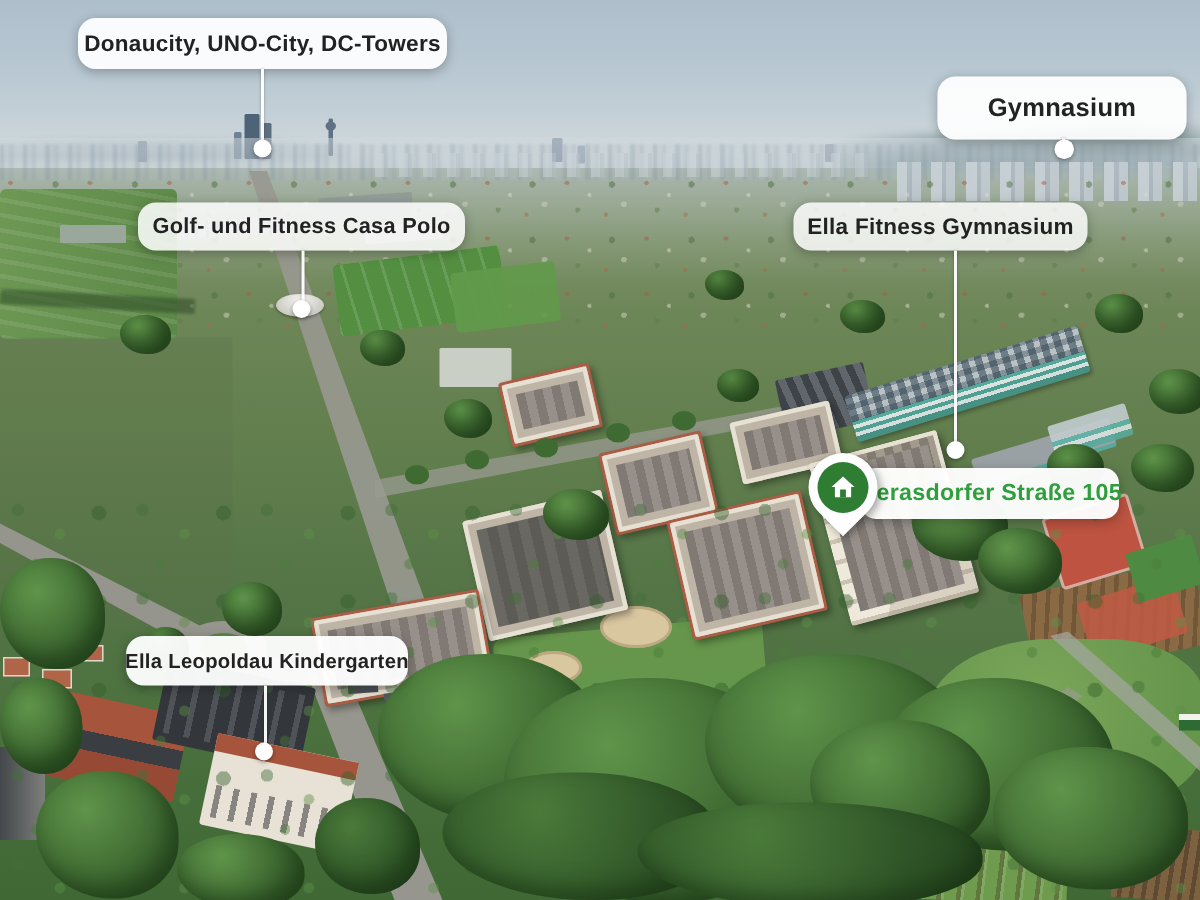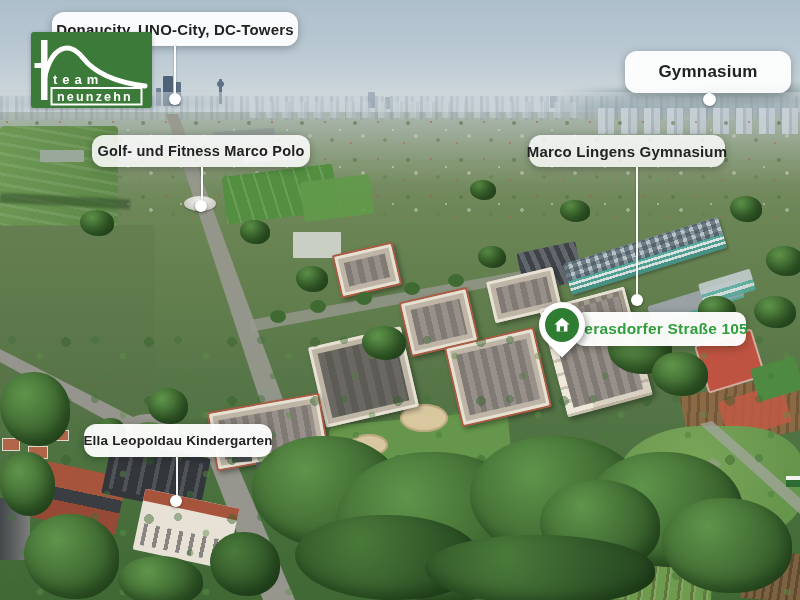--- a/index.html
+++ b/index.html
@@ -338,50 +338,40 @@
     <div class="pill p-dona">Donaucity, UNO-City, DC-Towers</div>
     <div class="cline ln-dona"></div>
     <div class="cdot dt-dona"></div>
   </div>
   <div class="callout">
     <div class="pill p-kahl">Gymnasium</div>
     <div class="cline ln-kahl"></div>
     <div class="cdot dt-kahl"></div>
   </div>
   <div class="callout">
-    <div class="pill p-golf">Golf- und Fitness Marco Polo</div>
+    <div class="pill p-golf">Golf- und Fitness Casa Polo</div>
     <div class="cline ln-golf"></div>
     <div class="cdot dt-golf"></div>
   </div>
   <div class="callout">
-    <div class="pill p-ella">Marco Lingens Gymnasium</div>
+    <div class="pill p-ella">Ella Fitness Gymnasium</div>
     <div class="cline ln-ella"></div>
     <div class="cdot dt-ella"></div>
   </div>
   <div class="callout">
     <div class="pill p-casa">Ella Leopoldau Kindergarten</div>
     <div class="cline ln-casa"></div>
     <div class="cdot dt-casa"></div>
   </div>
 
   <div class="pill addr-pill">Gerasdorfer Straße 105</div>
   <div class="pin">
     <div class="pin-body"></div>
     <div class="pin-circle">
       <svg width="20" height="20" viewBox="0 0 24 24">
         <path d="M12 3.2l9.2 8.3h-2.7v8.3H5.5v-8.3H2.8z" fill="#ffffff"></path>
         <rect x="9.7" y="13.6" width="4.6" height="6.2" fill="#2e7d33"></rect>
       </svg>
     </div>
   </div>
 
-  <div class="logo">
-    <svg width="121" height="76" viewBox="0 0 121 76">
-      <rect x="10" y="8" width="6.5" height="60" fill="#fff"></rect>
-      <rect x="3.5" y="31" width="6.5" height="5" fill="#fff"></rect>
-      <path d="M13 48 C 20 14, 38 8, 52 26 C 63 40, 82 50, 114 54" stroke="#fff" stroke-width="5" fill="none" stroke-linecap="round"></path>
-      <text x="22" y="52" fill="#fff" font-family="Liberation Sans, sans-serif" font-size="13" font-weight="bold" letter-spacing="5">team</text>
-      <rect x="20.5" y="56" width="90" height="16.5" fill="none" stroke="#fff" stroke-width="2"></rect>
-      <text x="26" y="69" fill="#fff" font-family="Liberation Sans, sans-serif" font-size="12.5" font-weight="bold" letter-spacing="2.2">neunzehn</text>
-    </svg>
-  </div>
 
 </div>
 
 </body></html>

